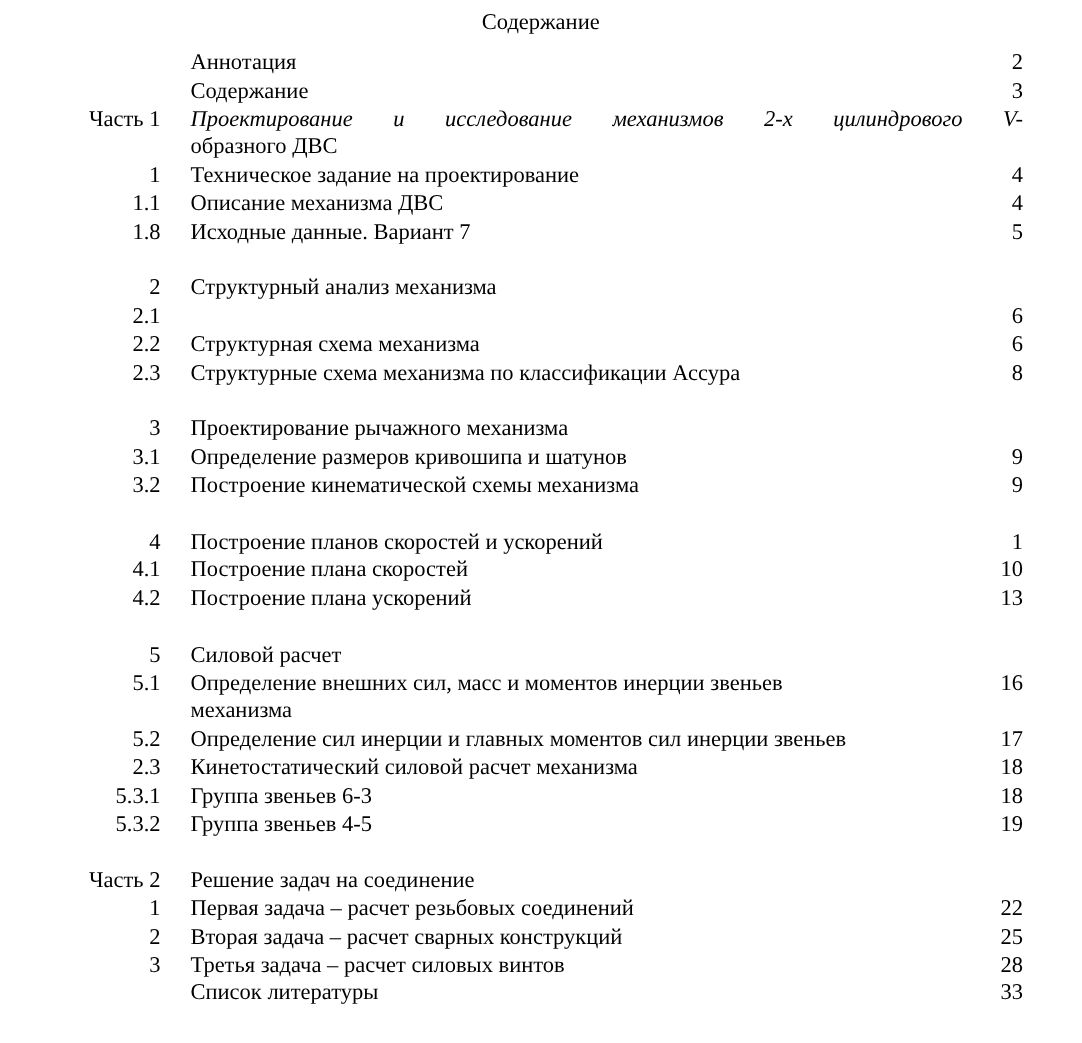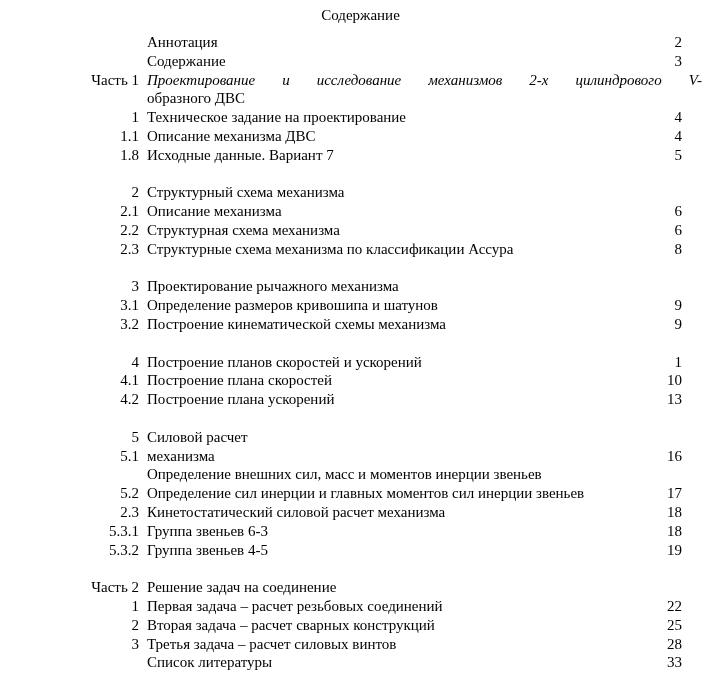--- a/index.html
+++ b/index.html
@@ -30,24 +30,23 @@
   .toc-row {
     position: relative;
     display: flex;
     line-height: 18.8px;
   }
   .toc-num {
     flex: 0 0 107px;
     width: 107px;
     text-align: right;
     white-space: nowrap;
-    padding-left: 32px;
   }
   .toc-title {
-    margin-left: 8px;
+    margin-left: 20px;
     width: 555px;
   }
   .toc-line {
     white-space: nowrap;
   }
   .toc-line.just {
     white-space: normal;
     text-align: justify;
     text-align-last: justify;
     font-style: italic;
@@ -109,29 +108,26 @@
     <div class="toc-num">1.8</div>
     <div class="toc-title">
           <div class="toc-line">Исходные данные. Вариант 7</div>
         </div>
     <div class="toc-page">5</div>
   </div>
       <div class="toc-gap"></div>
       <div class="toc-row">
     <div class="toc-num">2</div>
     <div class="toc-title">
-          <div class="toc-line">Структурный схема механизма</div>
+          <div class="toc-line">Структурный анализ механизма</div>
         </div>
     <div class="toc-page"></div>
   </div>
       <div class="toc-row">
     <div class="toc-num">2.1</div>
-    <div class="toc-title">
-          <div class="toc-line">Описание механизма</div>
-        </div>
     <div class="toc-page">6</div>
   </div>
       <div class="toc-row">
     <div class="toc-num">2.2</div>
     <div class="toc-title">
           <div class="toc-line">Структурная схема механизма</div>
         </div>
     <div class="toc-page">6</div>
   </div>
       <div class="toc-row">
@@ -189,22 +185,22 @@
       <div class="toc-row">
     <div class="toc-num">5</div>
     <div class="toc-title">
           <div class="toc-line">Силовой расчет</div>
         </div>
     <div class="toc-page"></div>
   </div>
       <div class="toc-row">
     <div class="toc-num">5.1</div>
     <div class="toc-title">
+          <div class="toc-line">Определение внешних сил, масс и моментов инерции звеньев</div>
           <div class="toc-line">механизма</div>
-          <div class="toc-line">Определение внешних сил, масс и моментов инерции звеньев</div>
         </div>
     <div class="toc-page">16</div>
   </div>
       <div class="toc-row">
     <div class="toc-num">5.2</div>
     <div class="toc-title">
           <div class="toc-line">Определение сил инерции и главных моментов сил инерции звеньев</div>
         </div>
     <div class="toc-page">17</div>
   </div>

